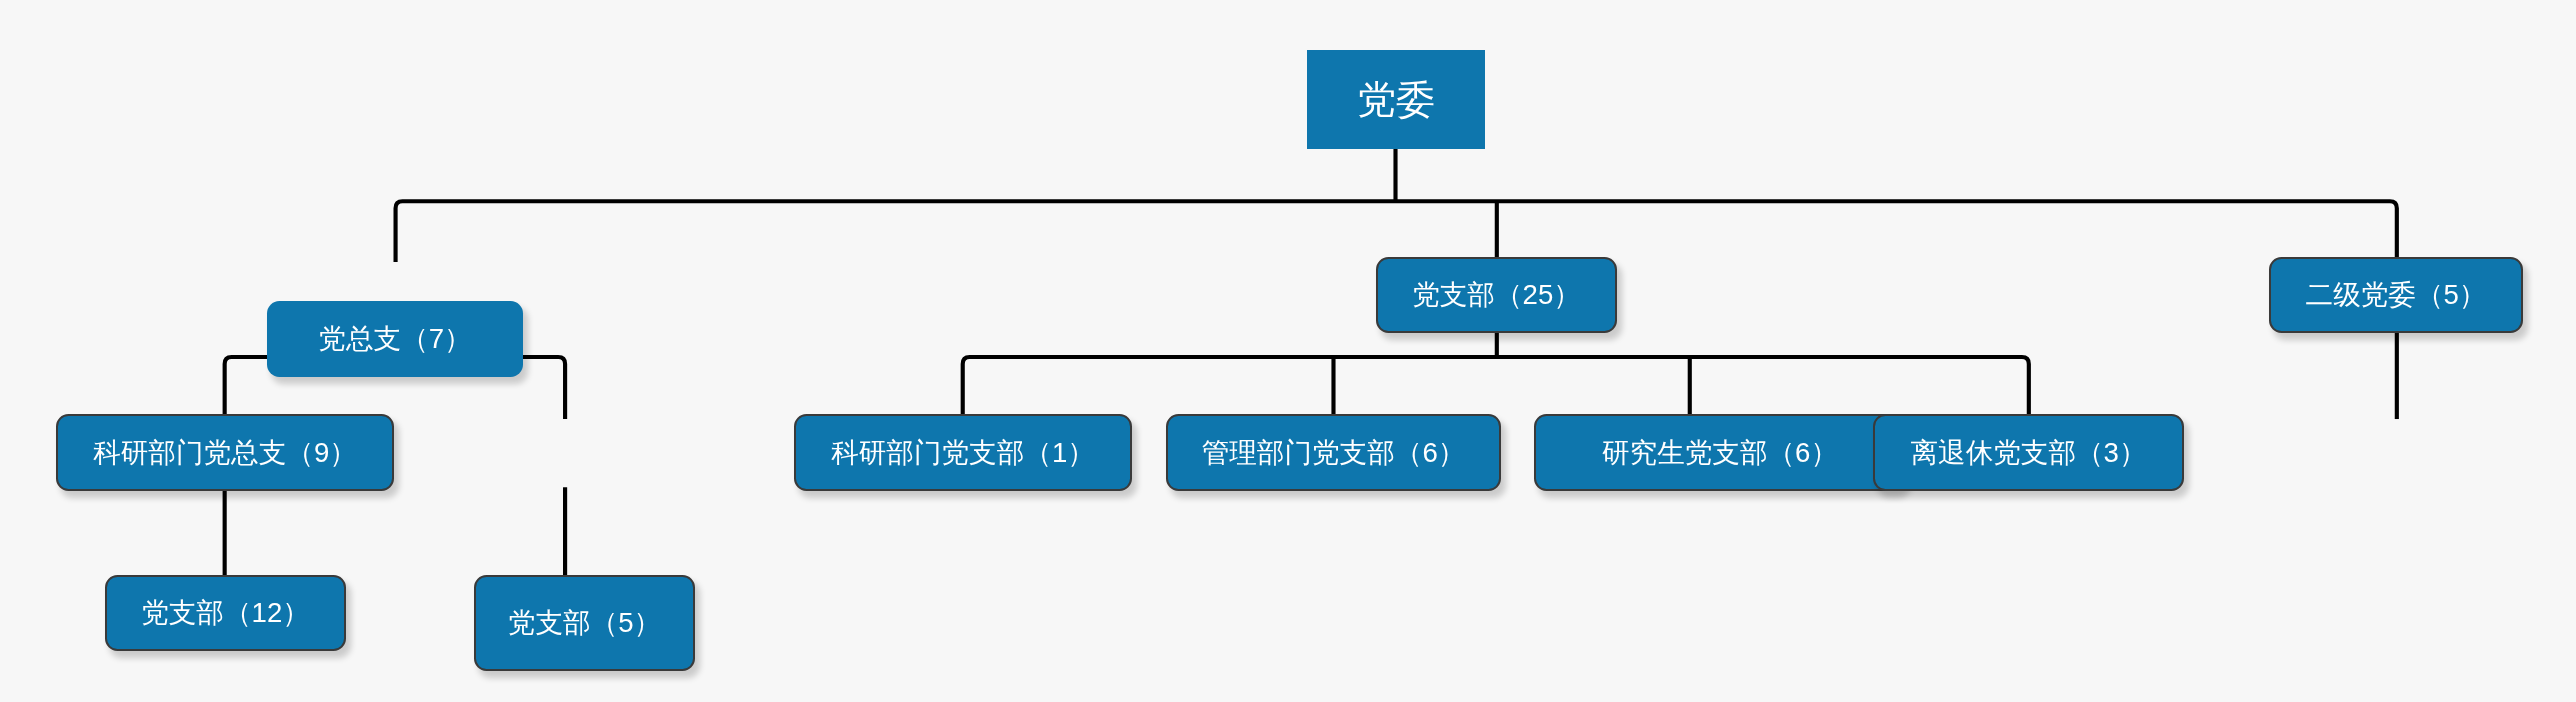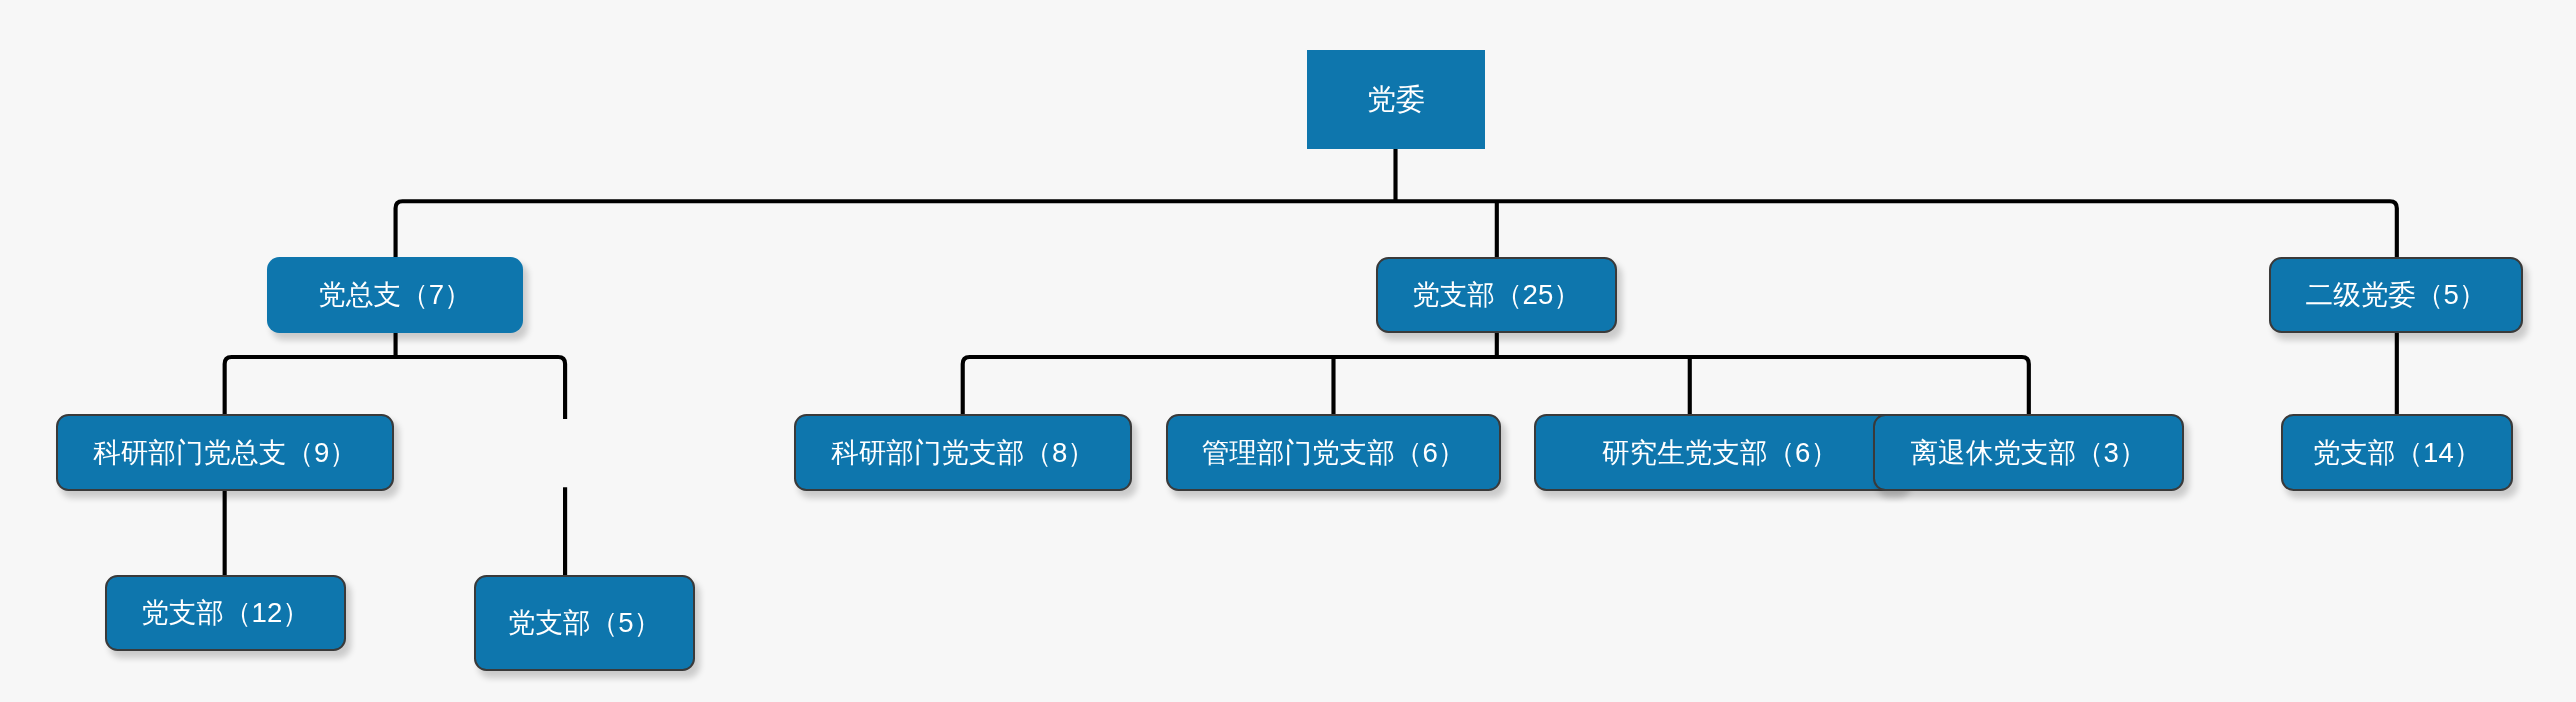--- a/index.html
+++ b/index.html
@@ -14,24 +14,24 @@
   .node{
     position:absolute;
     box-sizing:border-box;
     display:flex;align-items:center;justify-content:center;
     background:#0e76ad;color:#ffffff;
     font-size:27.6px;line-height:1;white-space:nowrap;
     border:2.1px solid #3a3a3a;border-radius:12.4px;
     box-shadow:4.1px 6.2px 6.9px rgba(0,0,0,0.18);
     cursor:pointer;
   }
-  .node.borderless{border:none;}
+  .node.borderless{border:none;margin-top:44px;}
   .node.root{
     border:none;border-radius:0;box-shadow:none;
-    font-size:29px;
+    font-size:39px;
   }
 </style>
 </head>
 <body>
 
 <div class="stage">
 
   <svg class="connectors" viewBox="0 0 3738 1020" fill="none" stroke="#000000" stroke-width="6">
 
     <path d="M2025 211 V292"></path>
@@ -52,23 +52,22 @@
     <path d="M3478 476 V608"></path>
   </svg>
 
   <div class="node root" style="left:1307px;top:50px;width:178px;height:99px">党委</div>
 
   <div class="node borderless" style="left:267px;top:257px;width:256px;height:76px">党总支（7）</div>
   <div class="node" style="left:1376px;top:257px;width:241px;height:76px">党支部（25）</div>
   <div class="node" style="left:2269px;top:257px;width:254px;height:76px">二级党委（5）</div>
 
   <div class="node" style="left:56px;top:414px;width:338px;height:77px">科研部门党总支（9）</div>
-  <div class="node" style="left:794px;top:414px;width:338px;height:77px">科研部门党支部（8）</div>
+  <div class="node" style="left:794px;top:414px;width:338px;height:77px">科研部门党支部（1）</div>
   <div class="node" style="left:1166px;top:414px;width:335px;height:77px">管理部门党支部（6）</div>
   <div class="node" style="left:1534px;top:414px;width:372px;height:77px">研究生党支部（6）</div>
   <div class="node" style="left:1873px;top:414px;width:311px;height:77px">离退休党支部（3）</div>
-  <div class="node" style="left:2281px;top:414px;width:232px;height:77px">党支部（14）</div>
 
   <div class="node" style="left:105px;top:575px;width:241px;height:76px">党支部（12）</div>
   <div class="node" style="left:474px;top:575px;width:221px;height:96px">党支部（5）</div>
 
 </div>
 
 
 </body></html>

